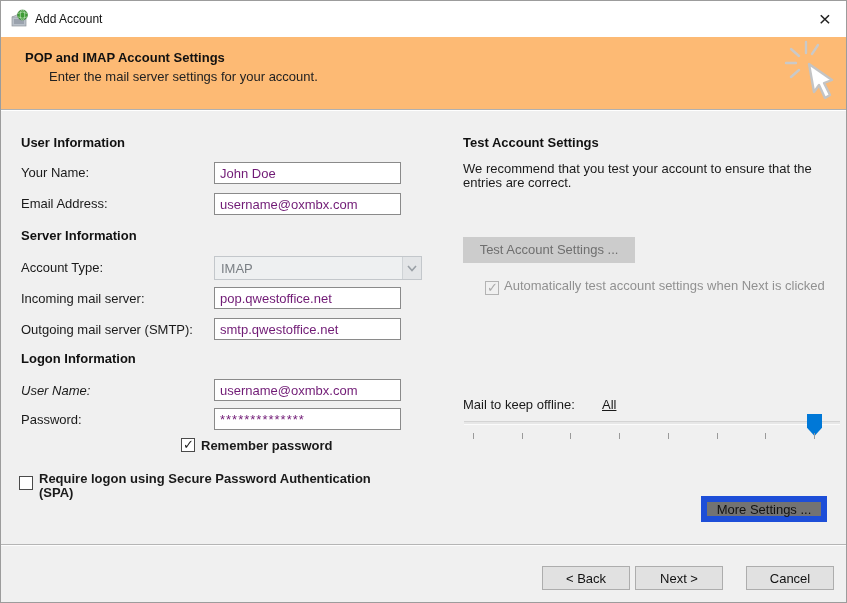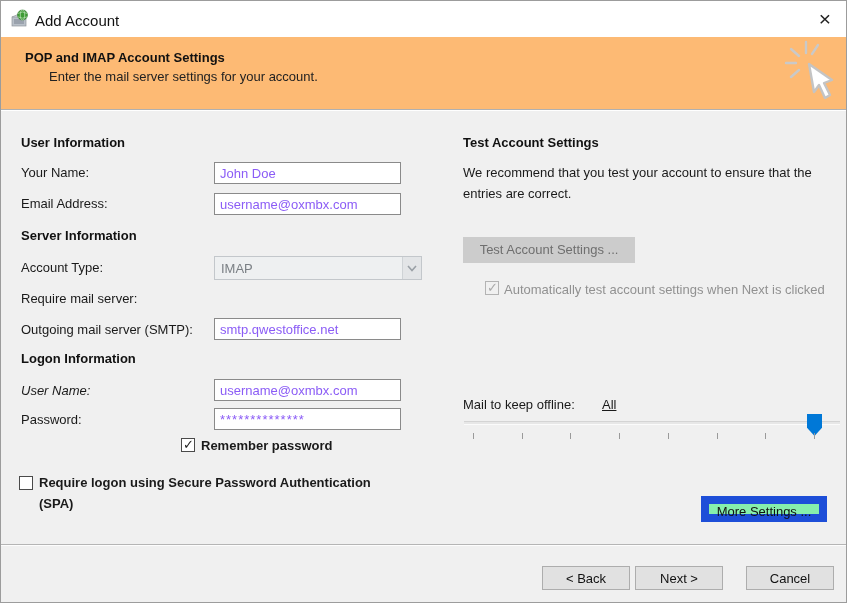--- a/index.html
+++ b/index.html
@@ -3,68 +3,68 @@
 <meta charset="utf-8">
 <style>
   * { margin:0; padding:0; box-sizing:border-box; }
   html,body { width:847px; height:603px; }
   body { font-family:"Liberation Sans","DejaVu Sans",sans-serif; font-size:13px; color:#1a1a1a; }
   .dialog { position:relative; width:847px; height:603px; background:#fff; overflow:hidden; border:1px solid #9c9c9c; }
 
   
   .titlebar { position:absolute; left:0; top:0; width:847px; height:36px; background:#fff; }
   .app-icon { position:absolute; left:8px; top:8px; width:20px; height:20px; }
-  .window-title { position:absolute; left:34px; top:11px; font-size:15px; color:#111; }
+  .window-title { position:absolute; left:34px; top:11px; font-size:12px; color:#111; }
   .close-btn { position:absolute; right:10px; top:6px; width:26px; height:26px; font-size:21px; font-weight:300;
                color:#222; text-align:center; line-height:24px; cursor:default; }
 
   
   .header { position:absolute; left:0; top:36px; width:847px; height:73px; background:#fdba74; border-bottom:1px solid #b0b0b0; }
   .header-title { position:absolute; left:24px; top:13px; font-weight:bold; font-size:13px; color:#111; }
   .header-subtitle { position:absolute; left:48px; top:32px; font-size:13px; color:#222; }
   .cursor-graphic { position:absolute; right:8px; top:2px; width:58px; height:70px; }
 
   
   .body { position:absolute; left:0; top:110px; width:847px; height:493px; background:#f0f0f0; }
 
   .section-label { position:absolute; font-weight:bold; font-size:13px; color:#111; }
   .field-label { position:absolute; font-size:13px; color:#1a1a1a; white-space:nowrap; }
   .text-input { position:absolute; left:213px; width:187px; height:22px; border:1px solid #8a8a8a; background:#fff;
-                font-family:inherit; font-size:13px; color:#8b5cf6; padding:0 5px; outline:none; }
+                font-family:inherit; font-size:13px; color:#701a75; padding:0 5px; outline:none; }
 
   
   .combo { position:absolute; left:213px; width:208px; height:24px; background:#eef0f1; border:1px solid #c3c7cb; display:flex; align-items:center; }
   .combo-value { flex:1; padding-left:6px; color:#7a7f84; font-size:13px; }
   .combo-arrow { width:19px; height:100%; background:#e3e5e7; border-left:1px solid #cfd3d6; display:flex; align-items:center; justify-content:center; }
 
   
   .checkbox { position:absolute; width:14px; height:14px; background:#fff; border:1px solid #4a4a4a; }
   .checkbox.checked::after { content:"✓"; position:absolute; left:1px; top:-2px; font-size:13px; font-weight:bold; color:#222; }
   .checkbox.disabled { background:transparent; border-color:#b3b3b3; }
   .checkbox.disabled.checked::after { color:#a9a9a9; }
   .check-label { position:absolute; font-size:13px; color:#1a1a1a; }
   .check-label.disabled { color:#919191; }
 
   
   .btn { position:absolute; background:#e1e1e1; border:1px solid #adadad; font-family:inherit; font-size:13px; color:#111;
          text-align:center; cursor:default; }
   .btn-disabled { position:absolute; background:#cccccc; border:none; color:#6f6f6f; font-family:inherit; font-size:13px; text-align:center; }
-  .btn-focused { border:8px solid #1d4ed8; background:#86efac; }
+  .btn-focused { border:6px solid #1d4ed8; background:#737373; }
 
   
   .slider-track { position:absolute; left:463px; top:420px; width:376px; height:4px; background:#e7e7e7;
                   border-top:1px solid #d4d4d4; border-bottom:1px solid #fbfbfb; }
   .slider-thumb { position:absolute; left:806px; top:413px; width:15px; height:22px; background:#0078d7;
                   clip-path:polygon(0 0,100% 0,100% 62%,50% 100%,0 62%); cursor:default; }
   .slider-ticks { position:absolute; left:472px; top:432px; width:342px; height:6px; display:flex; justify-content:space-between; }
   .tick { width:1px; height:6px; background:#9a9a9a; }
 
   
   .footer-divider { position:absolute; left:0; top:543px; width:847px; height:2px; border-top:1px solid #b5b5b5; border-bottom:1px solid #fdfdfd; }
-  .wrap { line-height:21px; }
+  .wrap { line-height:14px; }
 </style>
 </head>
 <body>
 
 <div class="dialog">
 
   <div class="titlebar">
     <svg class="app-icon" viewBox="0 0 20 20">
       <polygon points="3,8 10,5 17,8 10,11" fill="#d7dbe0" stroke="#8f949a" stroke-width="0.7"></polygon>
       <rect x="3" y="8" width="14" height="9" fill="#b9c0c9" stroke="#8f949a" stroke-width="0.7"></rect>
@@ -108,21 +108,22 @@
   <div class="field-label" style="left:20px; top:259px;">Account Type:</div>
   <div class="combo" style="top:255px;">
     <span class="combo-value">IMAP</span>
     <span class="combo-arrow">
       <svg width="10" height="7" viewBox="0 0 10 7">
           <polyline points="1,1 5,5.5 9,1" fill="none" stroke="#9aa0a6" stroke-width="1.6"></polyline>
         </svg>
     </span>
   </div>
 
-  <div class="field-label" style="left:20px; top:290px;">Require mail server:</div>
+  <div class="field-label" style="left:20px; top:290px;">Incoming mail server:</div>
+  <input class="text-input" style="top: 286px;" value="pop.qwestoffice.net">
 
   <div class="field-label" style="left:20px; top:321px;">Outgoing mail server (SMTP):</div>
   <input class="text-input" style="top: 317px;" value="smtp.qwestoffice.net">
 
   <div class="section-label" style="left:20px; top:350px;">Logon Information</div>
 
   <div class="field-label" style="left:20px; top:382px;font-style:italic;">User Name:</div>
   <input class="text-input" style="top: 378px;" value="username@oxmbx.com">
 
   <div class="field-label" style="left:20px; top:411px;">Password:</div>

